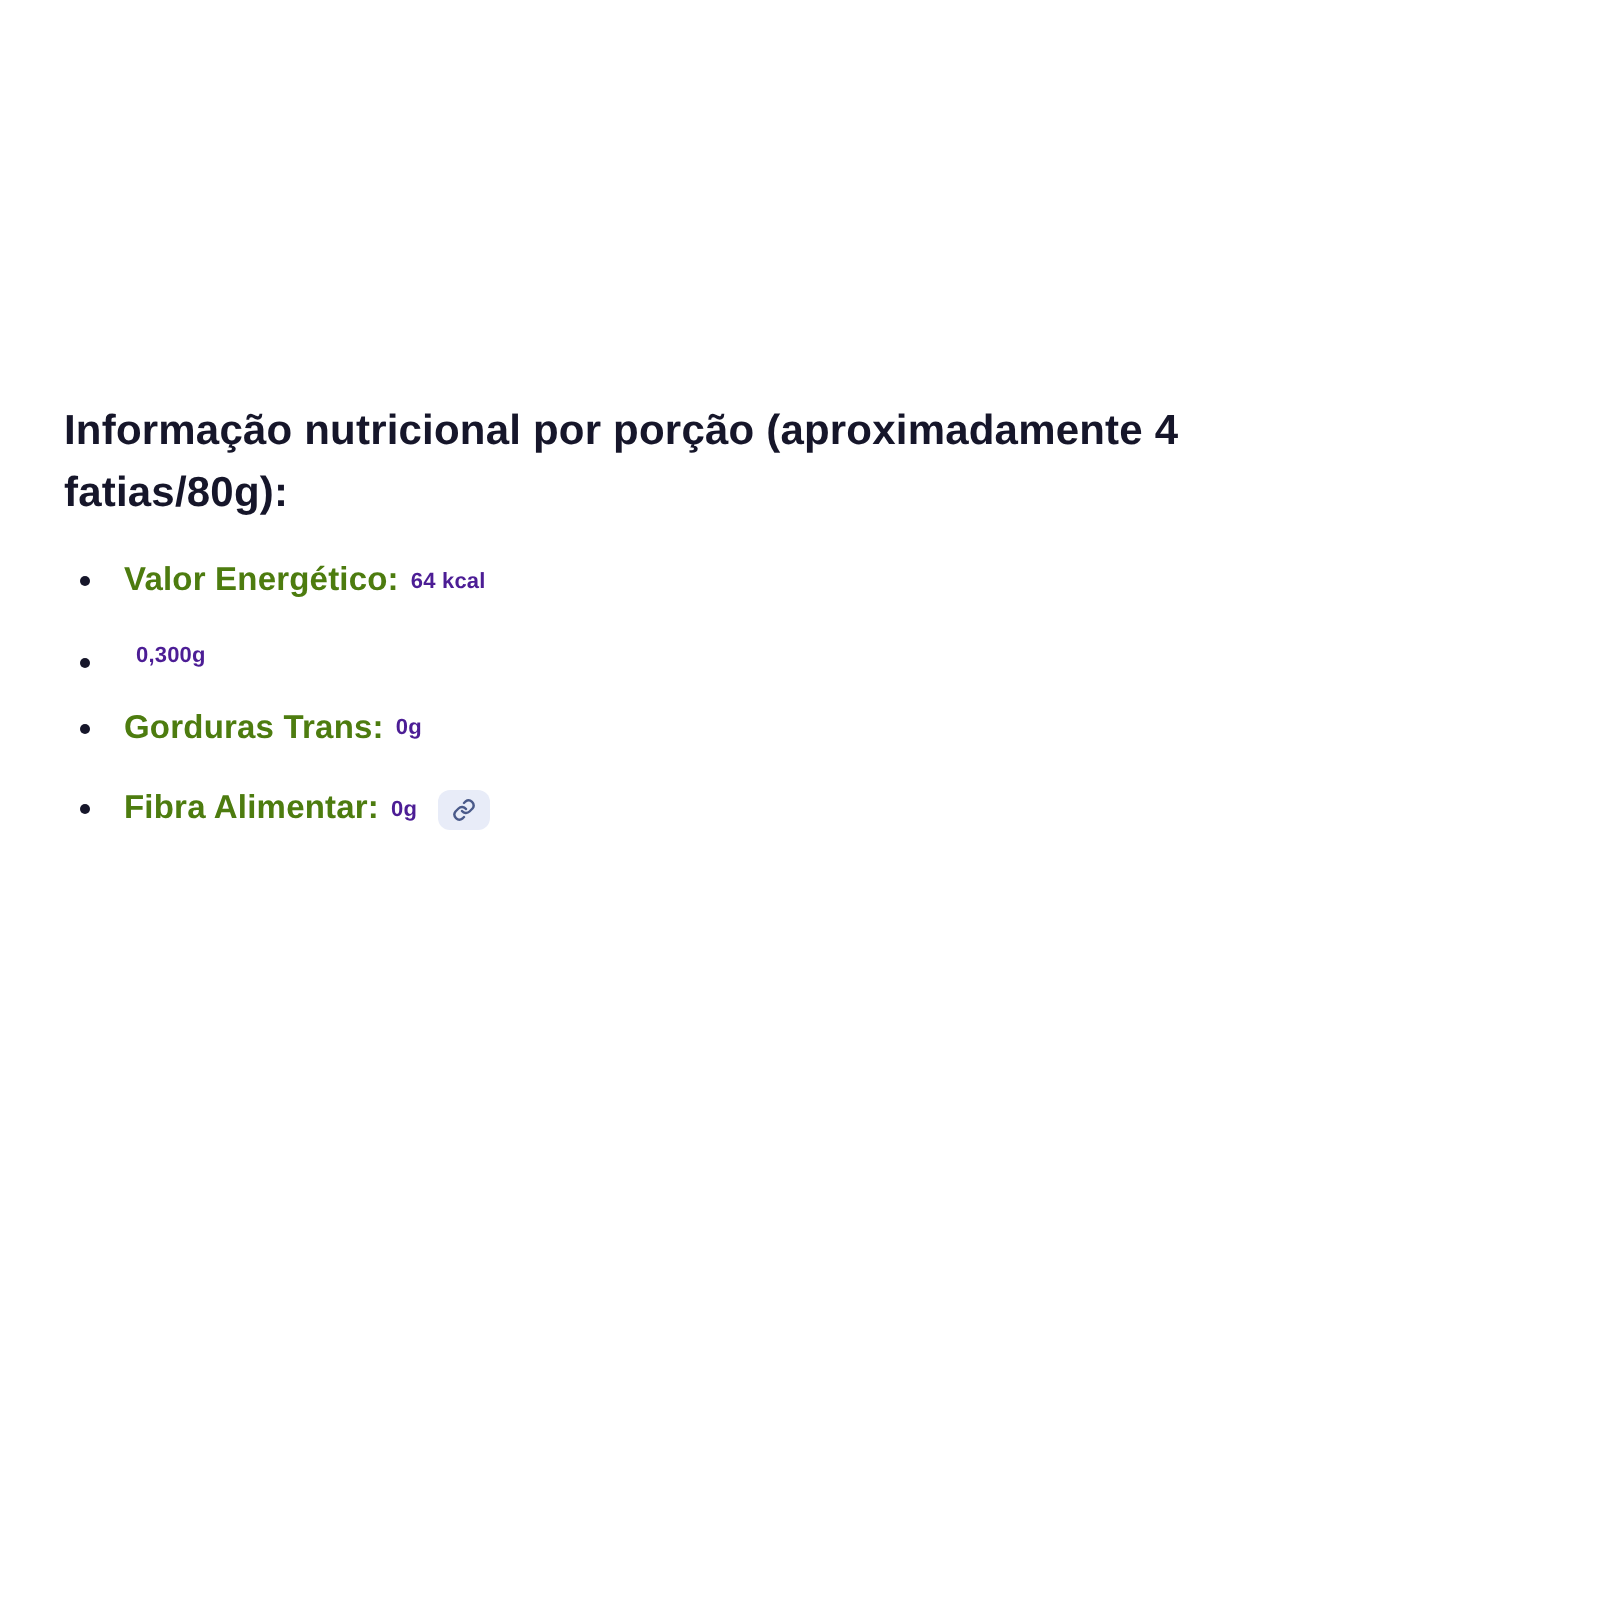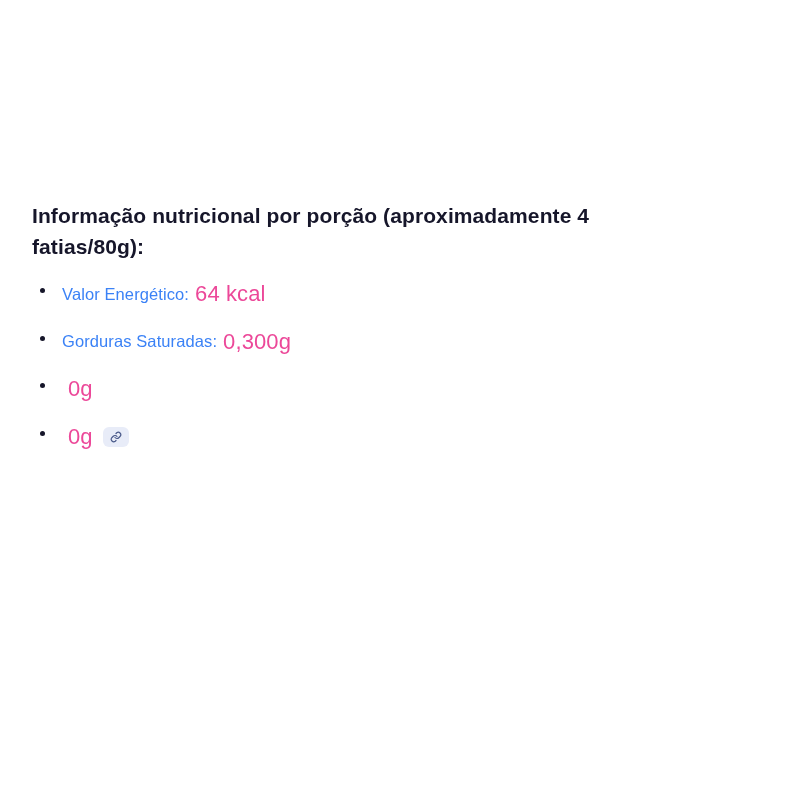--- a/index.html
+++ b/index.html
@@ -57,30 +57,30 @@
     position: absolute;
     left: 8px;
     top: 8px;
     width: 5px;
     height: 5px;
     border-radius: 50%;
     background: #16162a;
   }
 
   .item-label {
-    font-weight: 400;
+    font-weight: 700;
     font-size: 16.5px;
-    color: #3b82f6;
+    color: #4d7c0f;
     letter-spacing: 0.1px;
   }
 
   .item-value {
-    font-weight: 400;
-    font-size: 22px;
-    color: #ec4899;
+    font-weight: 700;
+    font-size: 11px;
+    color: #4c1d95;
     margin-left: 6px;
     letter-spacing: 0.1px;
   }
 
   .link-chip {
     display: inline-flex;
     align-items: center;
     justify-content: center;
     width: 26px;
     height: 20px;
@@ -106,29 +106,30 @@
 
     <li>
       <span class="item-label">Valor Energético:</span>
       <span class="item-value">64 kcal</span>
     </li>
 
 
 
 
     <li>
-      <span class="item-label">Gorduras Saturadas:</span>
       <span class="item-value">0,300g</span>
     </li>
 
     <li>
+      <span class="item-label">Gorduras Trans:</span>
       <span class="item-value">0g</span>
     </li>
 
     <li>
+      <span class="item-label">Fibra Alimentar:</span>
       <span class="item-value">0g</span>
       <span class="link-chip">
         <svg width="12" height="12" viewBox="0 0 24 24" fill="none" stroke="#4a5a8a" stroke-width="2.4" stroke-linecap="round" stroke-linejoin="round">
           <path d="M10 13a5 5 0 0 0 7.5.5l3-3a5 5 0 0 0-7-7l-1.5 1.5"></path>
           <path d="M14 11a5 5 0 0 0-7.5-.5l-3 3a5 5 0 0 0 7 7l1.5-1.5"></path>
         </svg>
       </span>
     </li>
 
   </ul>

